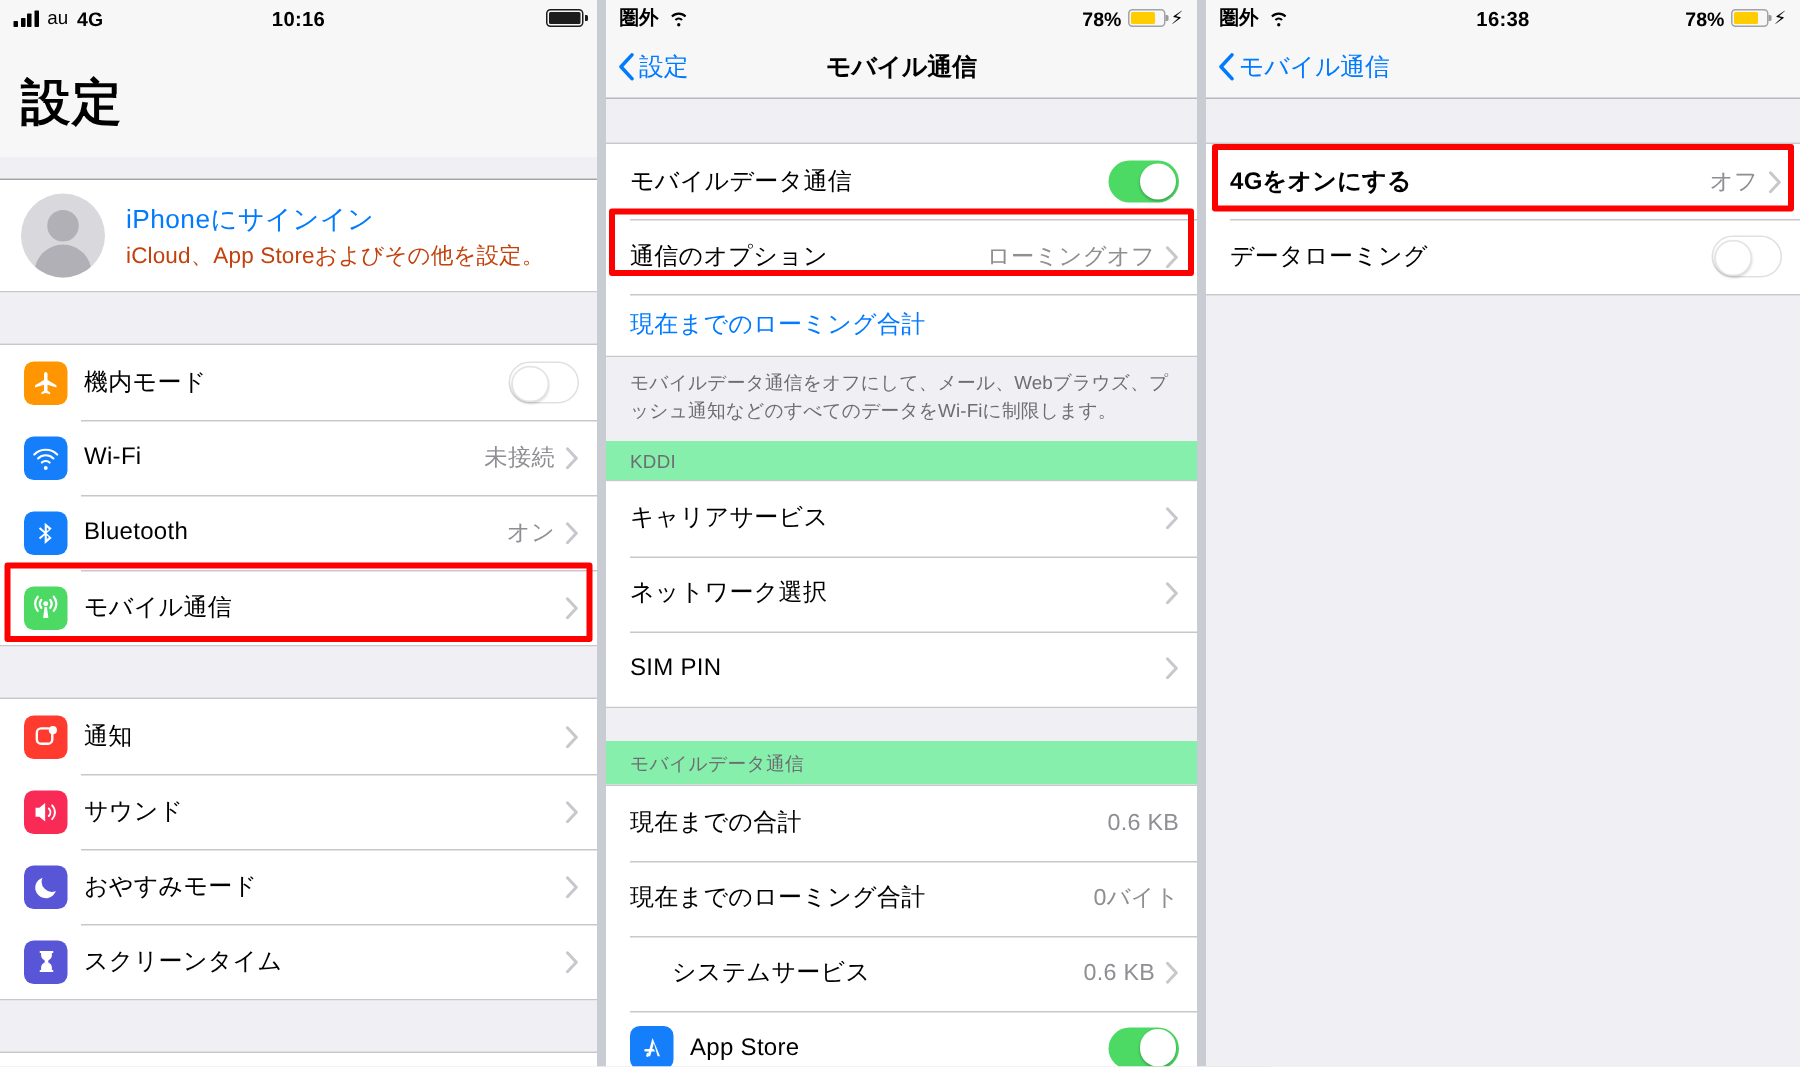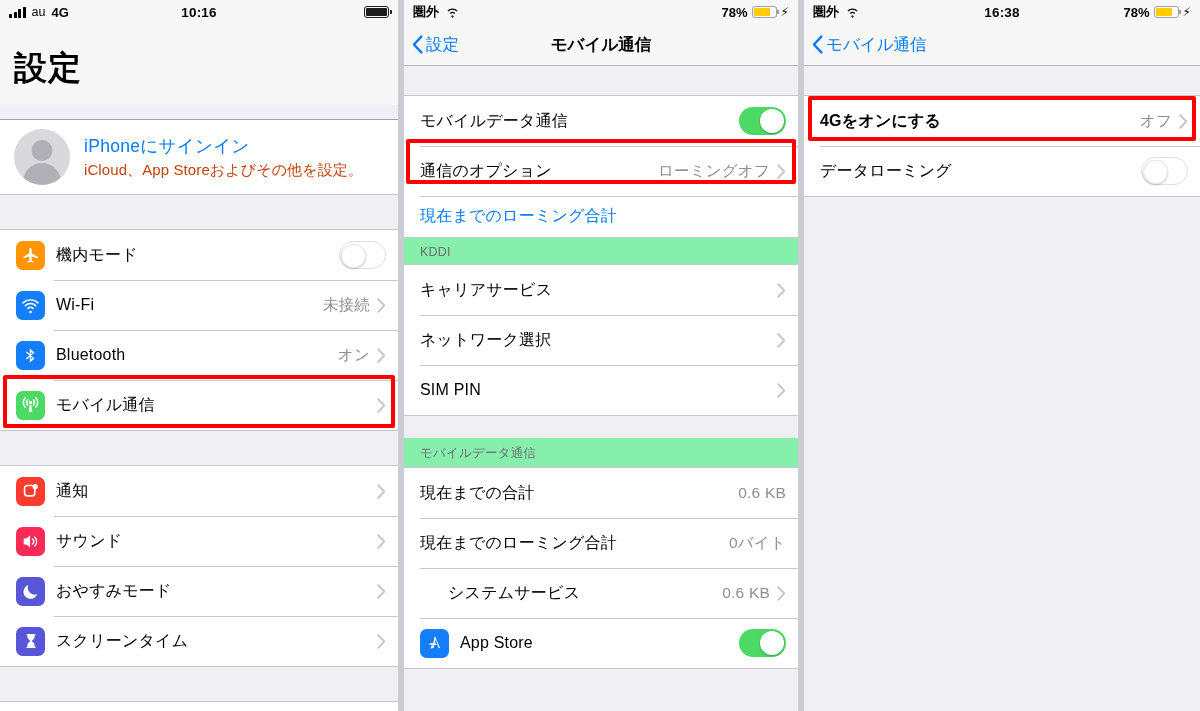--- a/index.html
+++ b/index.html
@@ -409,20 +409,21 @@
           <span class="row-value">ローミングオフ</span>
           <svg class="chev" width="9" height="15" viewBox="0 0 9 15">
               <path d="M1.3 1.2 7.2 7.5 1.3 13.8" fill="none" stroke="#c7c7cc" stroke-width="2" stroke-linecap="round" stroke-linejoin="round"></path>
             </svg>
         </span>
       </div>
       <div class="row" style="min-height:41px">
         <span class="row-label link">現在までのローミング合計</span>
       </div>
     </div>
+    <div class="footnote">モバイルデータ通信をオフにして、メール、Webブラウズ、プッシュ通知などのすべてのデータをWi-Fiに制限します。</div>
 
     <div class="sechead">KDDI</div>
     <div class="group">
       <div class="row">
         <span class="row-label">キャリアサービス</span>
         <span class="row-right">
           <svg class="chev" width="9" height="15" viewBox="0 0 9 15">
               <path d="M1.3 1.2 7.2 7.5 1.3 13.8" fill="none" stroke="#c7c7cc" stroke-width="2" stroke-linecap="round" stroke-linejoin="round"></path>
             </svg>
         </span>

